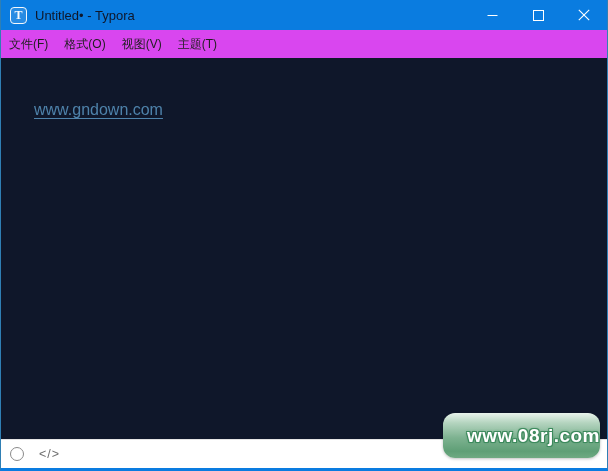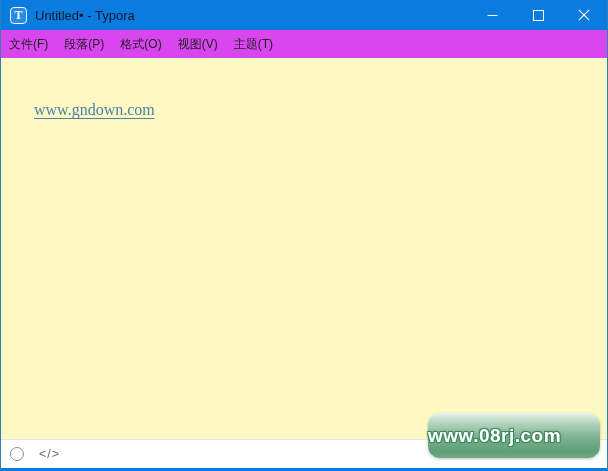--- a/index.html
+++ b/index.html
@@ -62,24 +62,23 @@
   .menu-item {
     padding: 5px 8px;
     white-space: nowrap;
     cursor: default;
   }
   .menu-item:first-child { margin-left: 0; }
 
   
   .content {
     flex: 1 1 auto;
-    background: #fef9c3;
+    background: #0f172a;
     padding: 43px 0 0 33px;
     overflow: hidden;
-    font-family: Liberation Serif, serif;
   }
   .doc-link {
     font-size: 16px;
     color: #4e82aa;
     text-decoration: underline;
     text-underline-offset: 3px;
     cursor: pointer;
   }
 
   
@@ -102,25 +101,25 @@
     letter-spacing: 1px;
     color: #6f6f6f;
     cursor: pointer;
     font-family: "Liberation Sans", sans-serif;
   }
 
   
   .watermark {
     position: absolute;
     right: 7px; bottom: 10px;
-    width: 172px; height: 45px;
+    width: 157px; height: 45px;
     border-radius: 12px;
     background: linear-gradient(180deg, #e9f4ec 0%, #b4d4bf 22%, #7db290 55%, #5f9f76 85%, #6faa82 100%);
     box-shadow: 0 1px 3px rgba(0,0,0,0.25);
-    display: flex; align-items: center; justify-content: flex-start;
+    display: flex; align-items: center; justify-content: flex-end;
   }
   .watermark-text {
     font-size: 19px;
     font-weight: bold;
     color: #ffffff;
     letter-spacing: 0.5px;
     text-shadow:
       -1px -1px 0 #3d8a5d,
        1px -1px 0 #3d8a5d,
       -1px  1px 0 #3d8a5d,
@@ -157,21 +156,20 @@
         <svg width="12" height="12" viewBox="0 0 12 12">
             <line x1="0.8" y1="0.8" x2="11.2" y2="11.2" stroke="#ffffff" stroke-width="1.1"></line>
             <line x1="11.2" y1="0.8" x2="0.8" y2="11.2" stroke="#ffffff" stroke-width="1.1"></line>
           </svg>
       </span>
     </button>
   </div>
 
   <div class="menubar">
     <span class="menu-item">文件(F)</span>
-    <span class="menu-item">段落(P)</span>
     <span class="menu-item">格式(O)</span>
     <span class="menu-item">视图(V)</span>
     <span class="menu-item">主题(T)</span>
   </div>
 
   <div class="content">
     <a class="doc-link">www.gndown.com</a>
   </div>
 
   <div class="statusbar">

